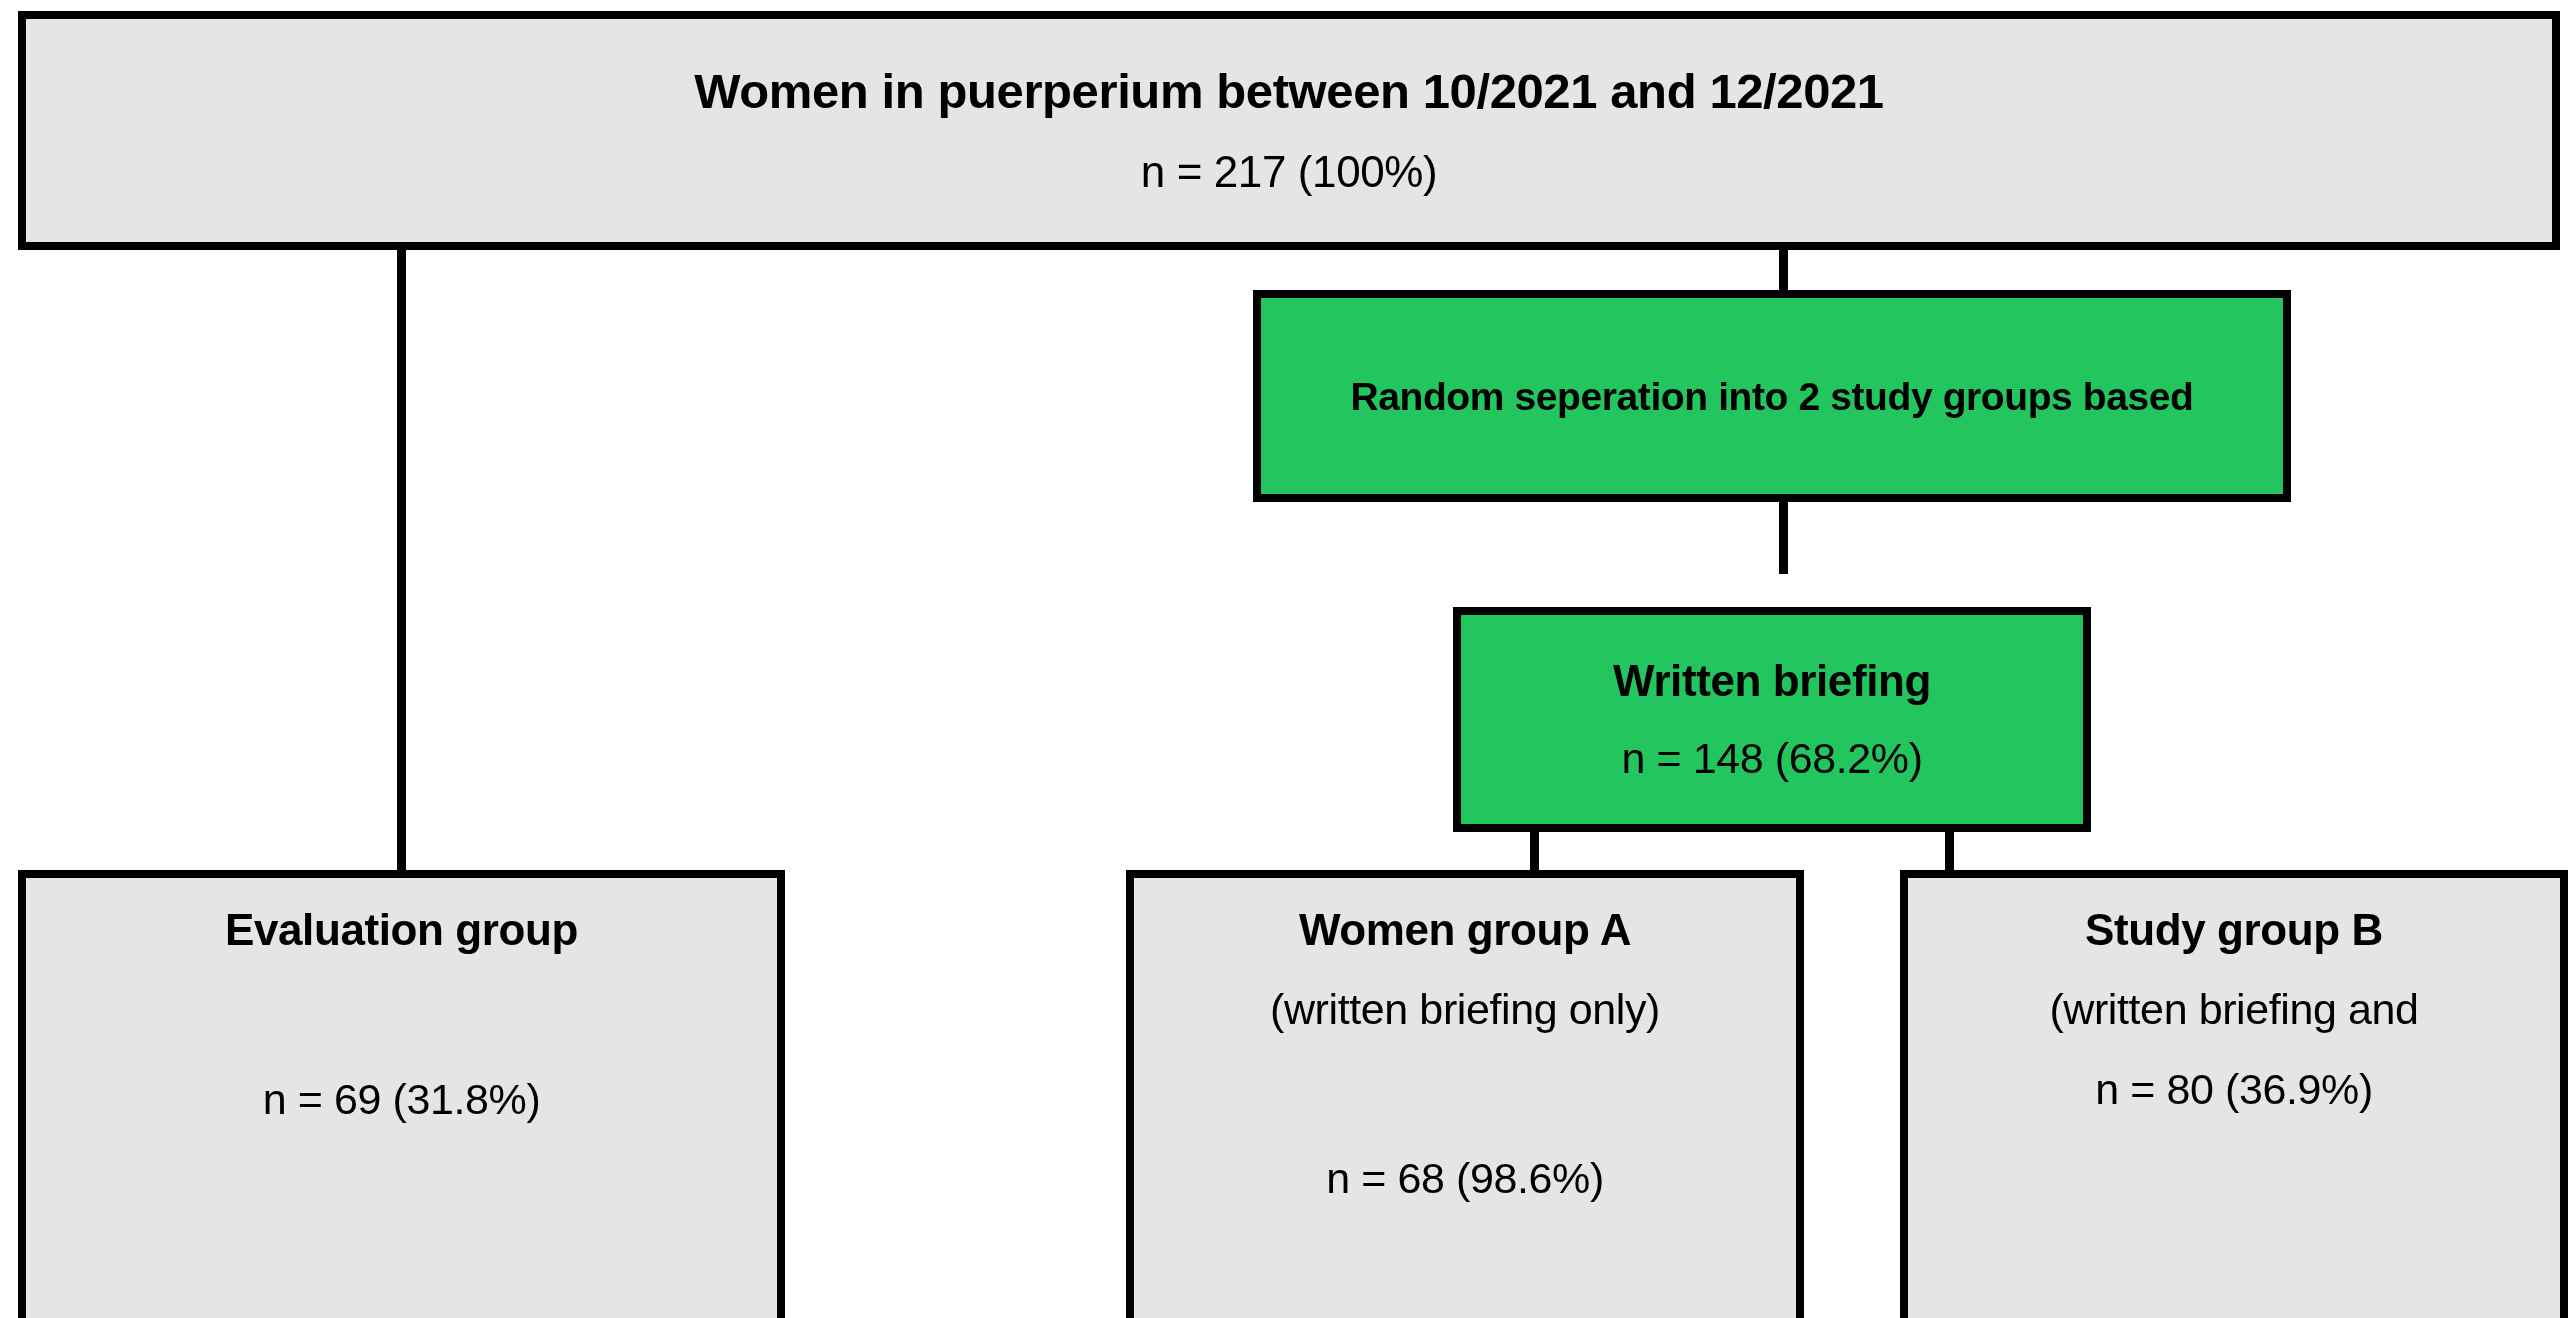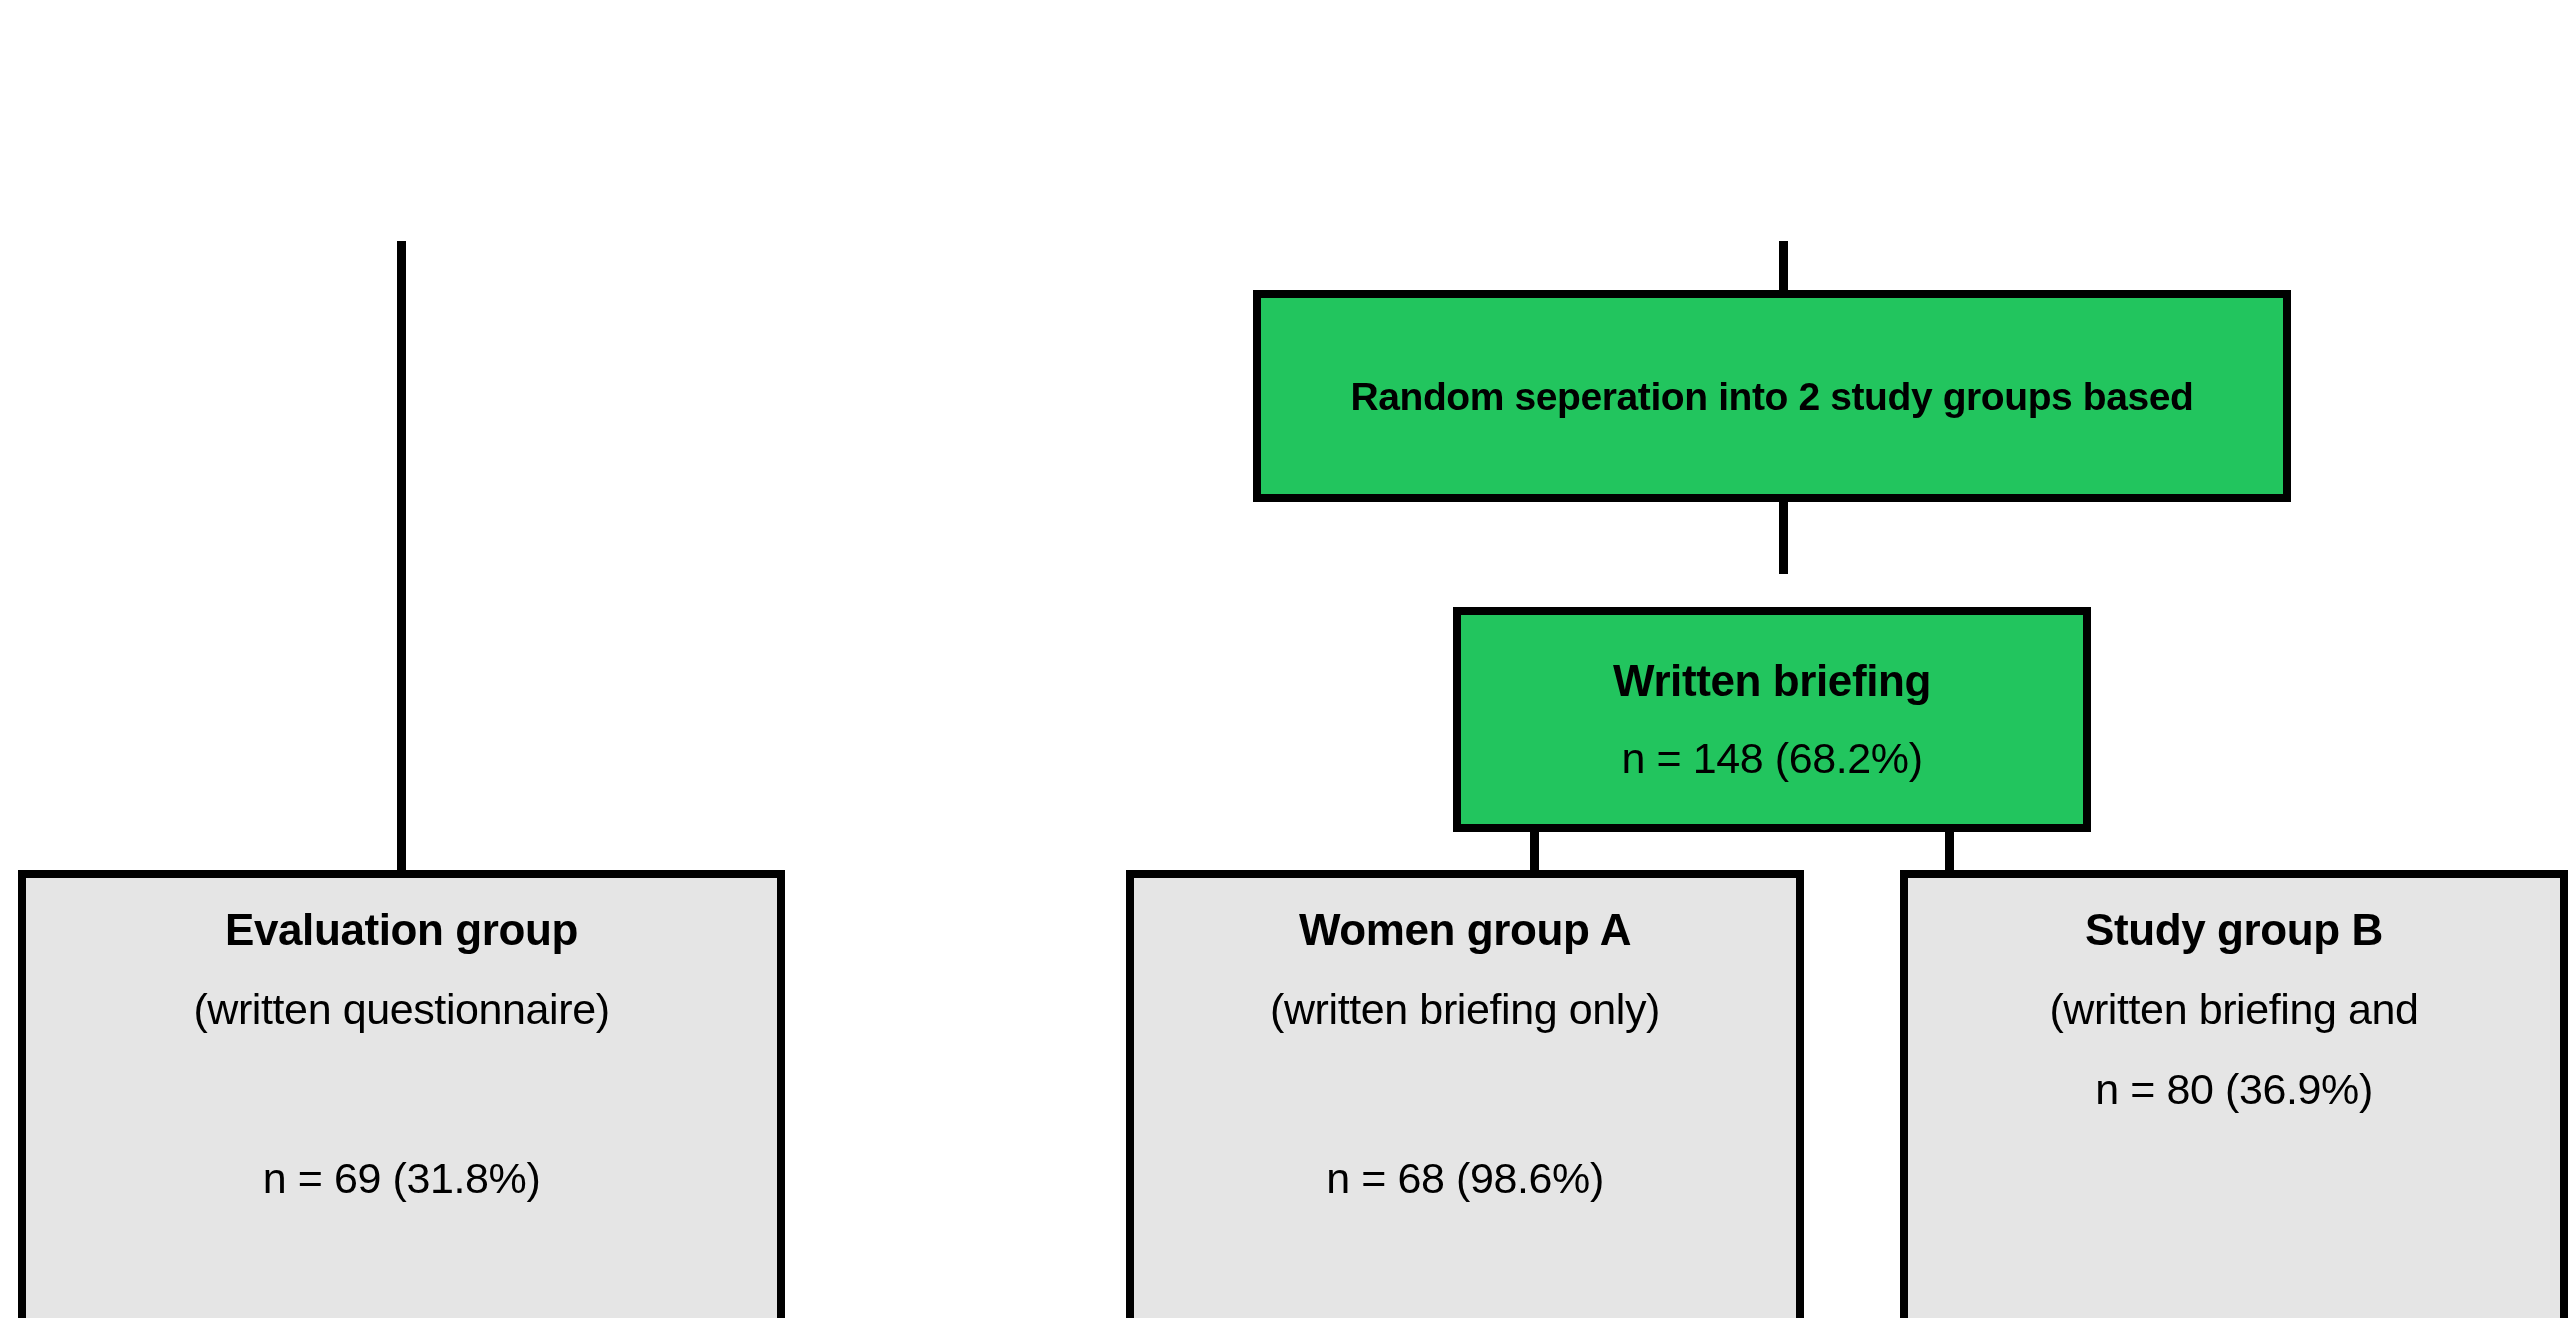--- a/index.html
+++ b/index.html
@@ -114,33 +114,36 @@
   <div class="conn" style="left:397px; top:241px; width:9.3px; height:631px;"></div>
 
   <div class="conn" style="left:1779px; top:241px; width:9.3px; height:52px;"></div>
 
   <div class="conn" style="left:1779px; top:499px; width:9.3px; height:75px;"></div>
 
   <div class="conn" style="left:1530px; top:787px; width:9.3px; height:86px;"></div>
 
   <div class="conn" style="left:1945px; top:787px; width:9.3px; height:86px;"></div>
 
+  <div id="header-box" class="node gray">
+    <div class="line-bold">Women in puerperium between 10/2021 and 12/2021</div>
+    <div class="line-reg">n = 217 (100%)</div>
+  </div>
 
   <div id="random-box" class="node white">
     <div class="line-bold">Random seperation into 2 study groups based</div>
   </div>
 
   <div id="written-box" class="node white">
     <div class="line-bold">Written briefing</div>
     <div class="line-reg">n = 148 (68.2%)</div>
   </div>
 
   <div id="eval-box" class="node gray bottom">
     <div class="line-bold">Evaluation group</div>
-    <div class="line-reg gap-sub">(written questionnaire)</div>
     <div class="line-reg gap-n">n = 69 (31.8%)</div>
   </div>
 
   <div id="groupa-box" class="node gray bottom">
     <div class="line-bold">Women group A</div>
     <div class="line-reg gap-sub">(written briefing only)</div>
     <div class="line-reg gap-n">n = 68 (98.6%)</div>
   </div>
 
   <div id="groupb-box" class="node gray bottom">

